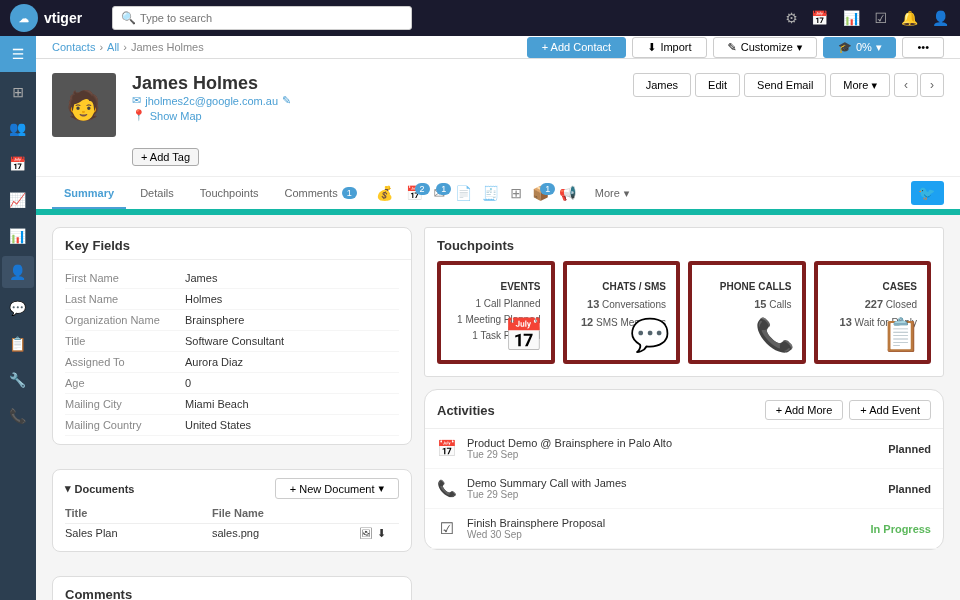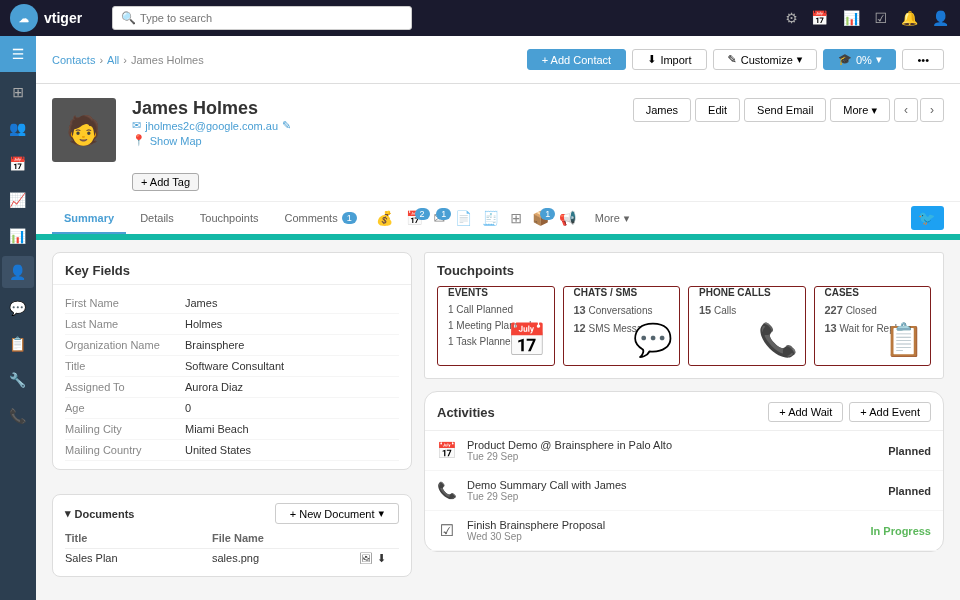--- a/index.html
+++ b/index.html
@@ -47,21 +47,21 @@
 
     
     .main { flex: 1; overflow-y: auto; background: #f5f5f5; }
 
     
     .breadcrumb-bar {
       background: white;
       border-bottom: 1px solid #ddd;
       padding: 6px 16px;
       display: flex; align-items: center; justify-content: space-between;
-      height: 48px;
+      height: 23px;
     }
     .breadcrumb { display: flex; align-items: center; gap: 4px; font-size: 11px; color: #888; }
     .breadcrumb a { color: #4a9fd4; text-decoration: none; }
     .breadcrumb-actions { display: flex; gap: 6px; }
     .btn-sm {
       padding: 3px 14px; font-size: 11px; border: 1px solid #ccc;
       background: white; border-radius: 3px; cursor: pointer; display: flex; align-items: center; gap: 4px;
     }
     .btn-sm.blue { background: #4a9fd4; color: white; border-color: #4a9fd4; }
 
@@ -158,22 +158,22 @@
       border: 1px solid #ddd; border-radius: 3px; width: 100%;
       height: 50px; padding: 6px 8px; font-size: 11px; resize: none;
       color: #999; outline: none;
     }
 
     
     .touchpoints-section { background: white; border: 1px solid #ddd; border-radius: 3px; margin-bottom: 12px; }
     .section-title { font-size: 13px; font-weight: bold; padding: 10px 12px 8px; }
     .touchpoints-grid { display: grid; grid-template-columns: repeat(4, 1fr); gap: 8px; padding: 0 12px 12px; }
     .tp-card {
-      border: 1px solid #7f1d1d; border-radius: 3px; padding: 0 10px;
-      min-height: 80px; position: relative;
+      border: 4px solid #7f1d1d; border-radius: 3px; padding: 16px 10px;
+      min-height: 80px; position: relative; text-align: right;
     }
     .tp-card-title { font-size: 10px; font-weight: bold; color: #333; margin-bottom: 4px; text-transform: uppercase; }
     .tp-item { font-size: 10px; color: #555; line-height: 1.6; }
     .tp-number { font-size: 11px; font-weight: bold; }
     .tp-bg-icon {
       position: absolute; right: 6px; bottom: 6px;
       font-size: 32px; color: #e8e8e8; user-select: none;
     }
 
     
@@ -447,21 +447,21 @@
               <div class="tp-bg-icon">📋</div>
             </div>
 
           </div>
         </div>
 
         <div class="activities-section">
           <div class="activities-header">
             <div class="activities-title">Activities</div>
             <div class="activities-actions">
-              <button class="act-btn">+ Add Wait</button>
+              <button class="act-btn">+ Add More</button>
               <button class="act-btn">+ Add Event</button>
             </div>
           </div>
 
           <div class="activity-row">
             <div class="activity-icon">📅</div>
             <div class="activity-info">
               <div class="activity-name">Product Demo @ Brainsphere in Palo Alto</div>
               <div class="activity-date">Tue 29 Sep</div>
             </div>

